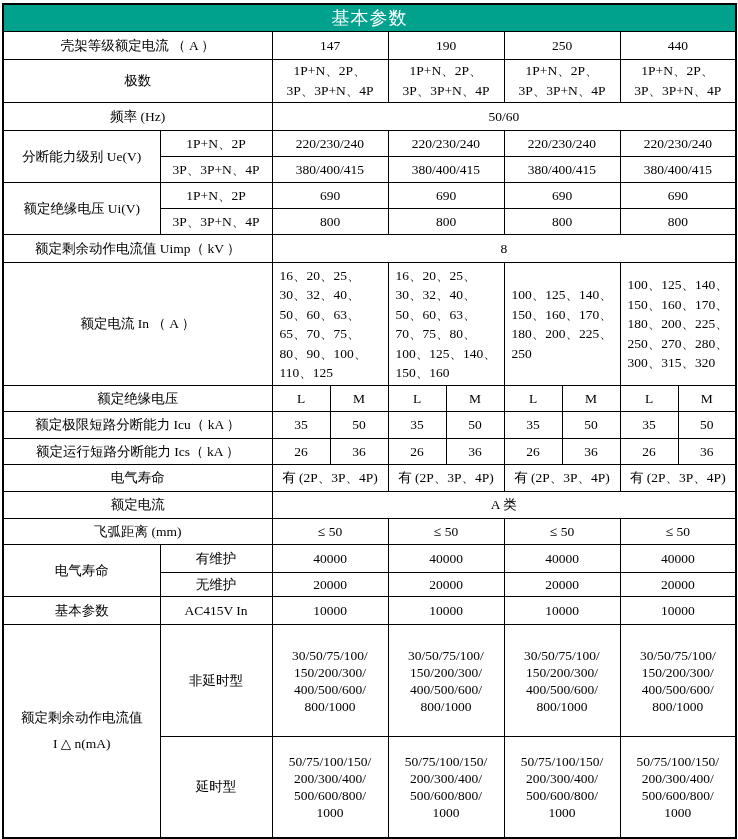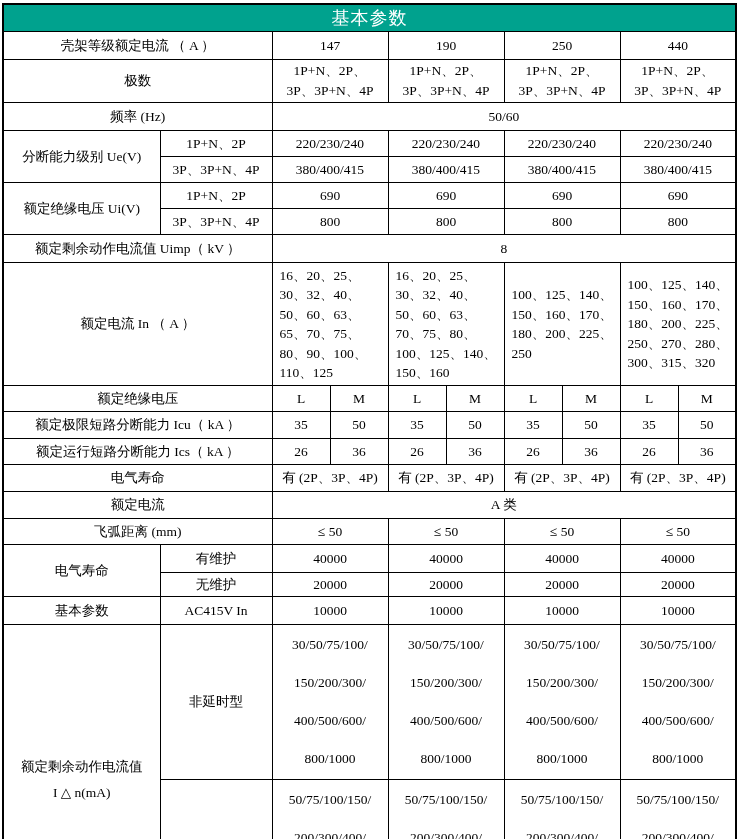--- a/index.html
+++ b/index.html
@@ -18,21 +18,21 @@
     text-align:center; vertical-align:middle;
     font-size:13.5px; padding:1px 2px; overflow:hidden;
   }
   tr.hdr td{
     background:var(--accent); color:#ffffff;
     font-size:18px; letter-spacing:1px;
   }
   .prelines{ white-space:pre-line; }
   .poles-cell{ line-height:20px; }
   .in-cell{ text-align:left; padding-left:7px; line-height:19.5px; }
-  .rcd-cell{ line-height:38px; }
+  .rcd-cell{ line-height:17px; }
   .residual-label{ line-height:26px; }
 </style>
 </head>
 <body>
 
 <div class="sheet">
 <table>
   <colgroup>
     <col style="width:157px">
         <col style="width:112px">

